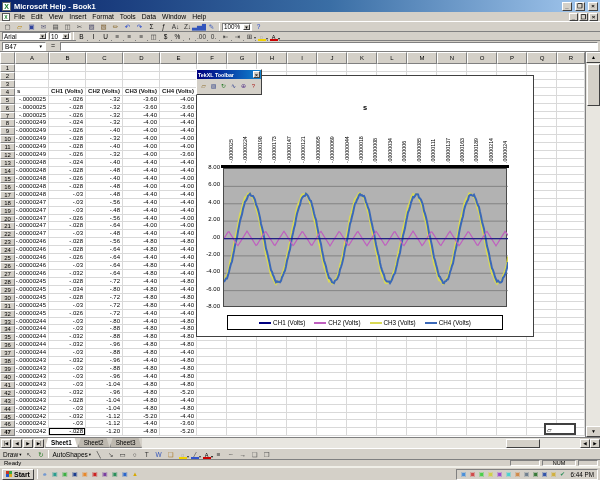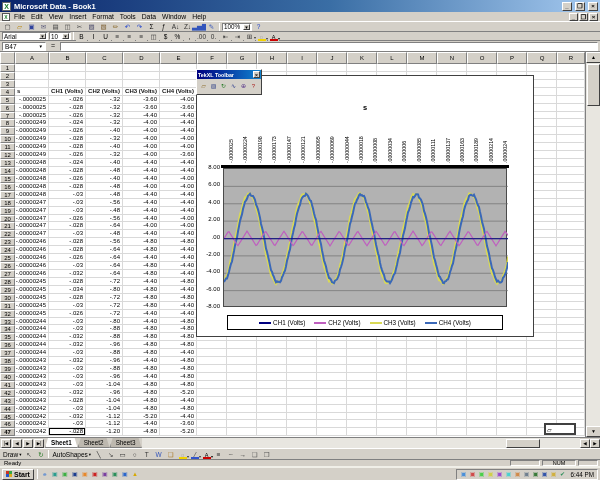--- a/index.html
+++ b/index.html
@@ -149,21 +149,21 @@
   #tekicons { display:flex; gap:1px; padding:1px 2px; }
   #tekicons .tbtn { width:9px; height:12px; font-size:6px; }
 </style>
 </head>
 <body>
 
 <div class="screen">
 
   <div class="titlebar">
     <span class="appicon">X</span>
-    <span class="apptitle">Microsoft Data - Book1</span>
+    <span class="apptitle">Microsoft Help - Book1</span>
     <span class="winbtn">_</span>
     <span class="winbtn">❐</span>
     <span class="winbtn">×</span>
   </div>
 
   <div class="menubar">
     <span class="docicon">X</span>
     <span id="menu-items" style="display:flex;">
         <span class="mitem">File</span>
         <span class="mitem">Edit</span>

